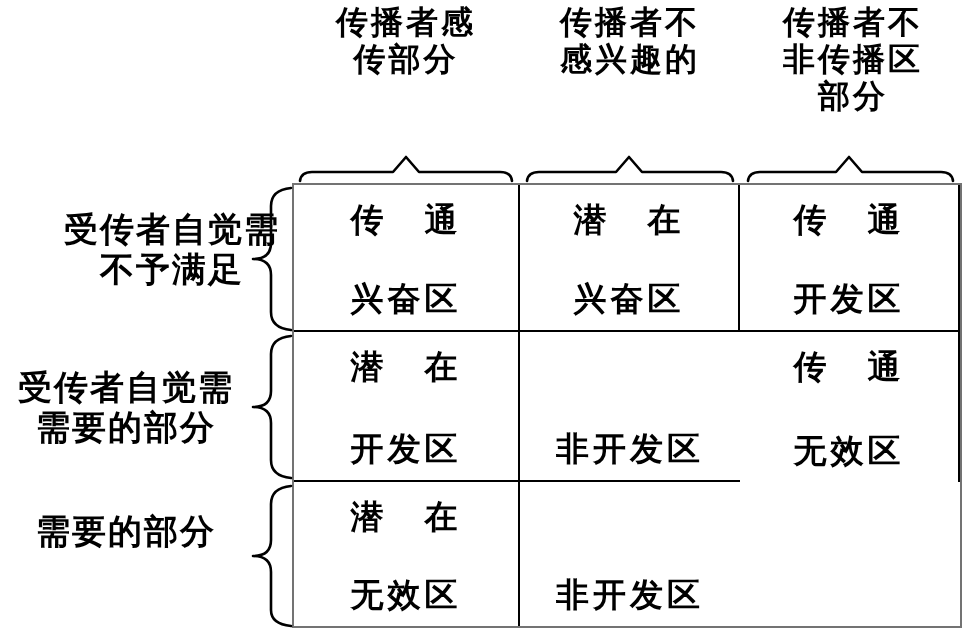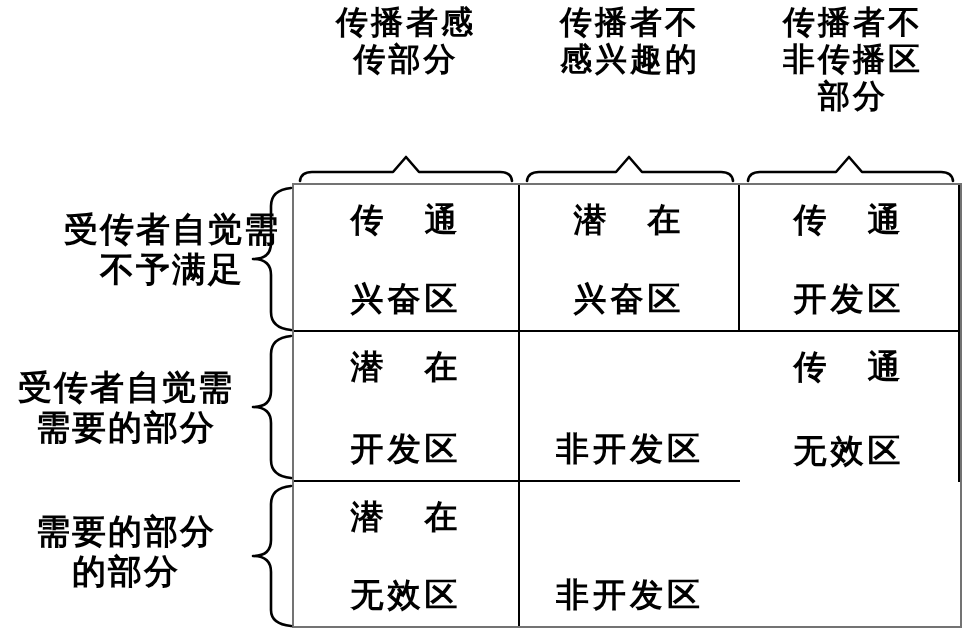--- a/index.html
+++ b/index.html
@@ -104,21 +104,20 @@
   <div class="row-label" id="rowl-0">
     <span>受传者自觉需</span>
     <span>不予满足</span>
   </div>
   <div class="row-label" id="rowl-1">
     <span>受传者自觉需</span>
     <span>需要的部分</span>
   </div>
   <div class="row-label" id="rowl-2">
     <span>需要的部分</span>
-    <span>的部分</span>
   </div>
 
   <div class="matrix">
     <div class="cell bR bB">
       <span class="ln">传　通</span>
       <span class="ln">兴奋区</span>
     </div>
     <div class="cell bR bB">
       <span class="ln">潜　在</span>
       <span class="ln">兴奋区</span>

